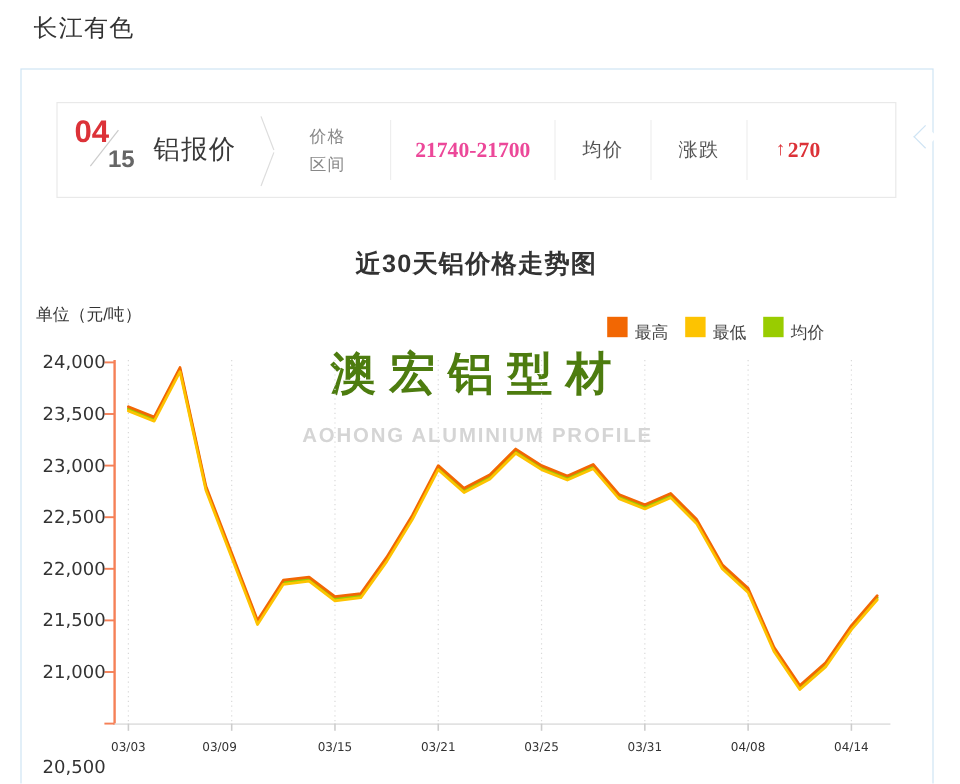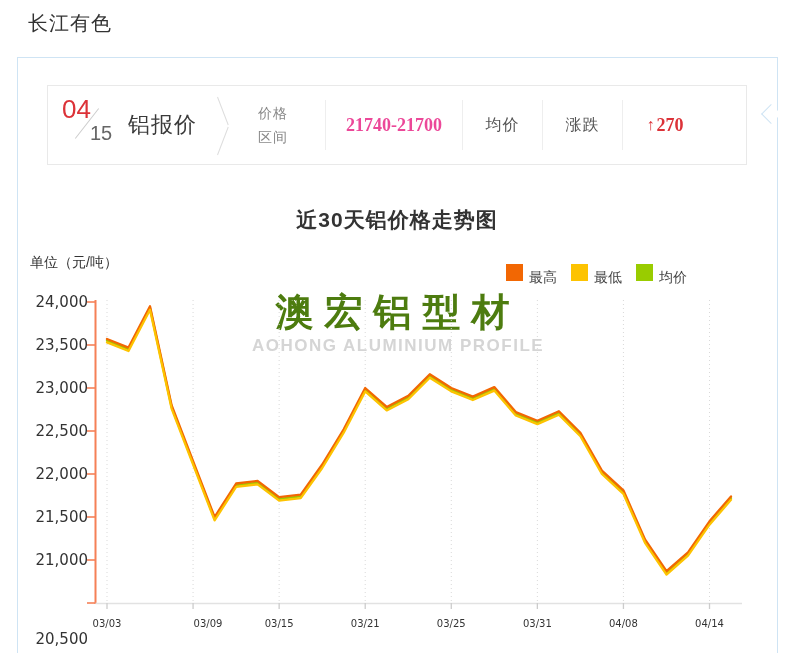--- a/index.html
+++ b/index.html
@@ -9,21 +9,21 @@
   }
   
   .page-title{position:absolute;left:28px;top:10px;font-size:20px;color:#333;letter-spacing:1px;}
   
   .panel{position:absolute;left:17px;top:57px;width:759px;height:610px;background:#fff;border:1px solid #cfe4f4;}
   .panel-notch{position:absolute;left:764px;top:107px;width:13px;height:13px;background:#fff;
     border-left:1px solid #cfe4f4;border-bottom:1px solid #cfe4f4;transform:rotate(45deg);}
   
   .quote-bar{position:absolute;left:47px;top:85px;width:698px;height:78px;border:1px solid #e9e9e9;
     display:flex;align-items:center;background:#fff;}
-  .qb-date{position:relative;width:62px;height:58px;margin-left:12px;flex:none;}
+  .qb-date{position:relative;width:62px;height:58px;margin-left:12px;flex:none;font-weight:bold;}
   .qb-month{position:absolute;left:2px;top:0px;font-size:26px;line-height:26px;}
   .qb-day{position:absolute;left:30px;top:26px;font-size:20px;color:#666;}
   .qb-slash{position:absolute;left:8px;top:27px;width:38px;height:1px;background:#ccc;transform:rotate(-52deg);}
   .qb-product{font-size:22px;color:#3a3a3a;margin-left:6px;flex:none;letter-spacing:1px;}
   .qb-chevron{position:relative;width:22px;height:58px;margin-left:16px;flex:none;}
   .qb-chevron::before{content:"";position:absolute;left:4px;top:1px;width:1px;height:30px;background:#ddd;
     transform-origin:top center;transform:rotate(-21deg);}
   .qb-chevron::after{content:"";position:absolute;left:4px;top:29px;width:1px;height:30px;background:#ddd;
     transform-origin:bottom center;transform:rotate(21deg);}
   .qb-range-label{font-size:14px;color:#888;line-height:24px;margin-left:12px;width:52px;text-align:center;flex:none;letter-spacing:1px;}
@@ -37,21 +37,21 @@
   .chart-title{position:absolute;left:17px;top:206px;width:760px;text-align:center;
     font-size:21px;font-weight:bold;color:#333;letter-spacing:1px;}
   .unit-label{position:absolute;left:30px;top:254px;font-size:14px;color:#333;}
   .legend{position:absolute;left:506px;top:257px;display:flex;align-items:center;z-index:3;}
   .legend-item{display:flex;align-items:center;margin-right:14px;}
   .legend-swatch{width:17px;height:17px;margin-right:6px;}
   .legend-label{font-size:14px;color:#444;margin-top:12px;}
   
   .watermark{position:absolute;left:98px;top:291px;width:600px;text-align:center;z-index:0;}
   .wm-cn{font-size:38px;font-weight:bold;color:#4d7c0f;letter-spacing:11px;line-height:42px;}
-  .wm-en{font-size:17px;font-weight:bold;color:#d5d5d5;letter-spacing:1.5px;margin-top:3px;}
+  .wm-en{font-size:17px;font-weight:bold;color:#d5d5d5;letter-spacing:1.5px;margin-top:20px;}
   
   #chart-svg{position:absolute;left:0;top:0;z-index:1;pointer-events:none;}
   .ylabel{position:absolute;width:62px;text-align:right;font-size:15px;color:#333;z-index:2;font-family:"DejaVu Sans",sans-serif;}
   .xlabel{position:absolute;width:70px;text-align:center;font-size:10px;color:#333;z-index:2;font-family:"DejaVu Sans",sans-serif;}
 </style>
 </head>
 <body>
 
 <div class="page-title">长江有色</div>
 
@@ -138,20 +138,20 @@
     <div class="ylabel" style="left: 26px; top: 336px;">23,500</div>
     <div class="ylabel" style="left: 26px; top: 379px;">23,000</div>
     <div class="ylabel" style="left: 26px; top: 422px;">22,500</div>
     <div class="ylabel" style="left: 26px; top: 465px;">22,000</div>
     <div class="ylabel" style="left: 26px; top: 508px;">21,500</div>
     <div class="ylabel" style="left: 26px; top: 551px;">21,000</div>
     <div class="ylabel" style="left: 26px; top: 594px; margin-top: 36px;">20,500</div>
   </div>
 <div id="xlabels">
     <div class="xlabel" style="left: 72px; top: 618px;">03/03</div>
-    <div class="xlabel" style="left: 173px; top: 618px;">03/09</div>
+    <div class="xlabel" style="left: 148px; top: 618px;">03/09</div>
     <div class="xlabel" style="left: 244.144px; top: 618px;">03/15</div>
     <div class="xlabel" style="left: 330.216px; top: 618px;">03/21</div>
     <div class="xlabel" style="left: 416.288px; top: 618px;">03/25</div>
     <div class="xlabel" style="left: 502.36px; top: 618px;">03/31</div>
     <div class="xlabel" style="left: 588.432px; top: 618px;">04/08</div>
     <div class="xlabel" style="left: 674.504px; top: 618px;">04/14</div>
   </div>
 
 </body></html>

